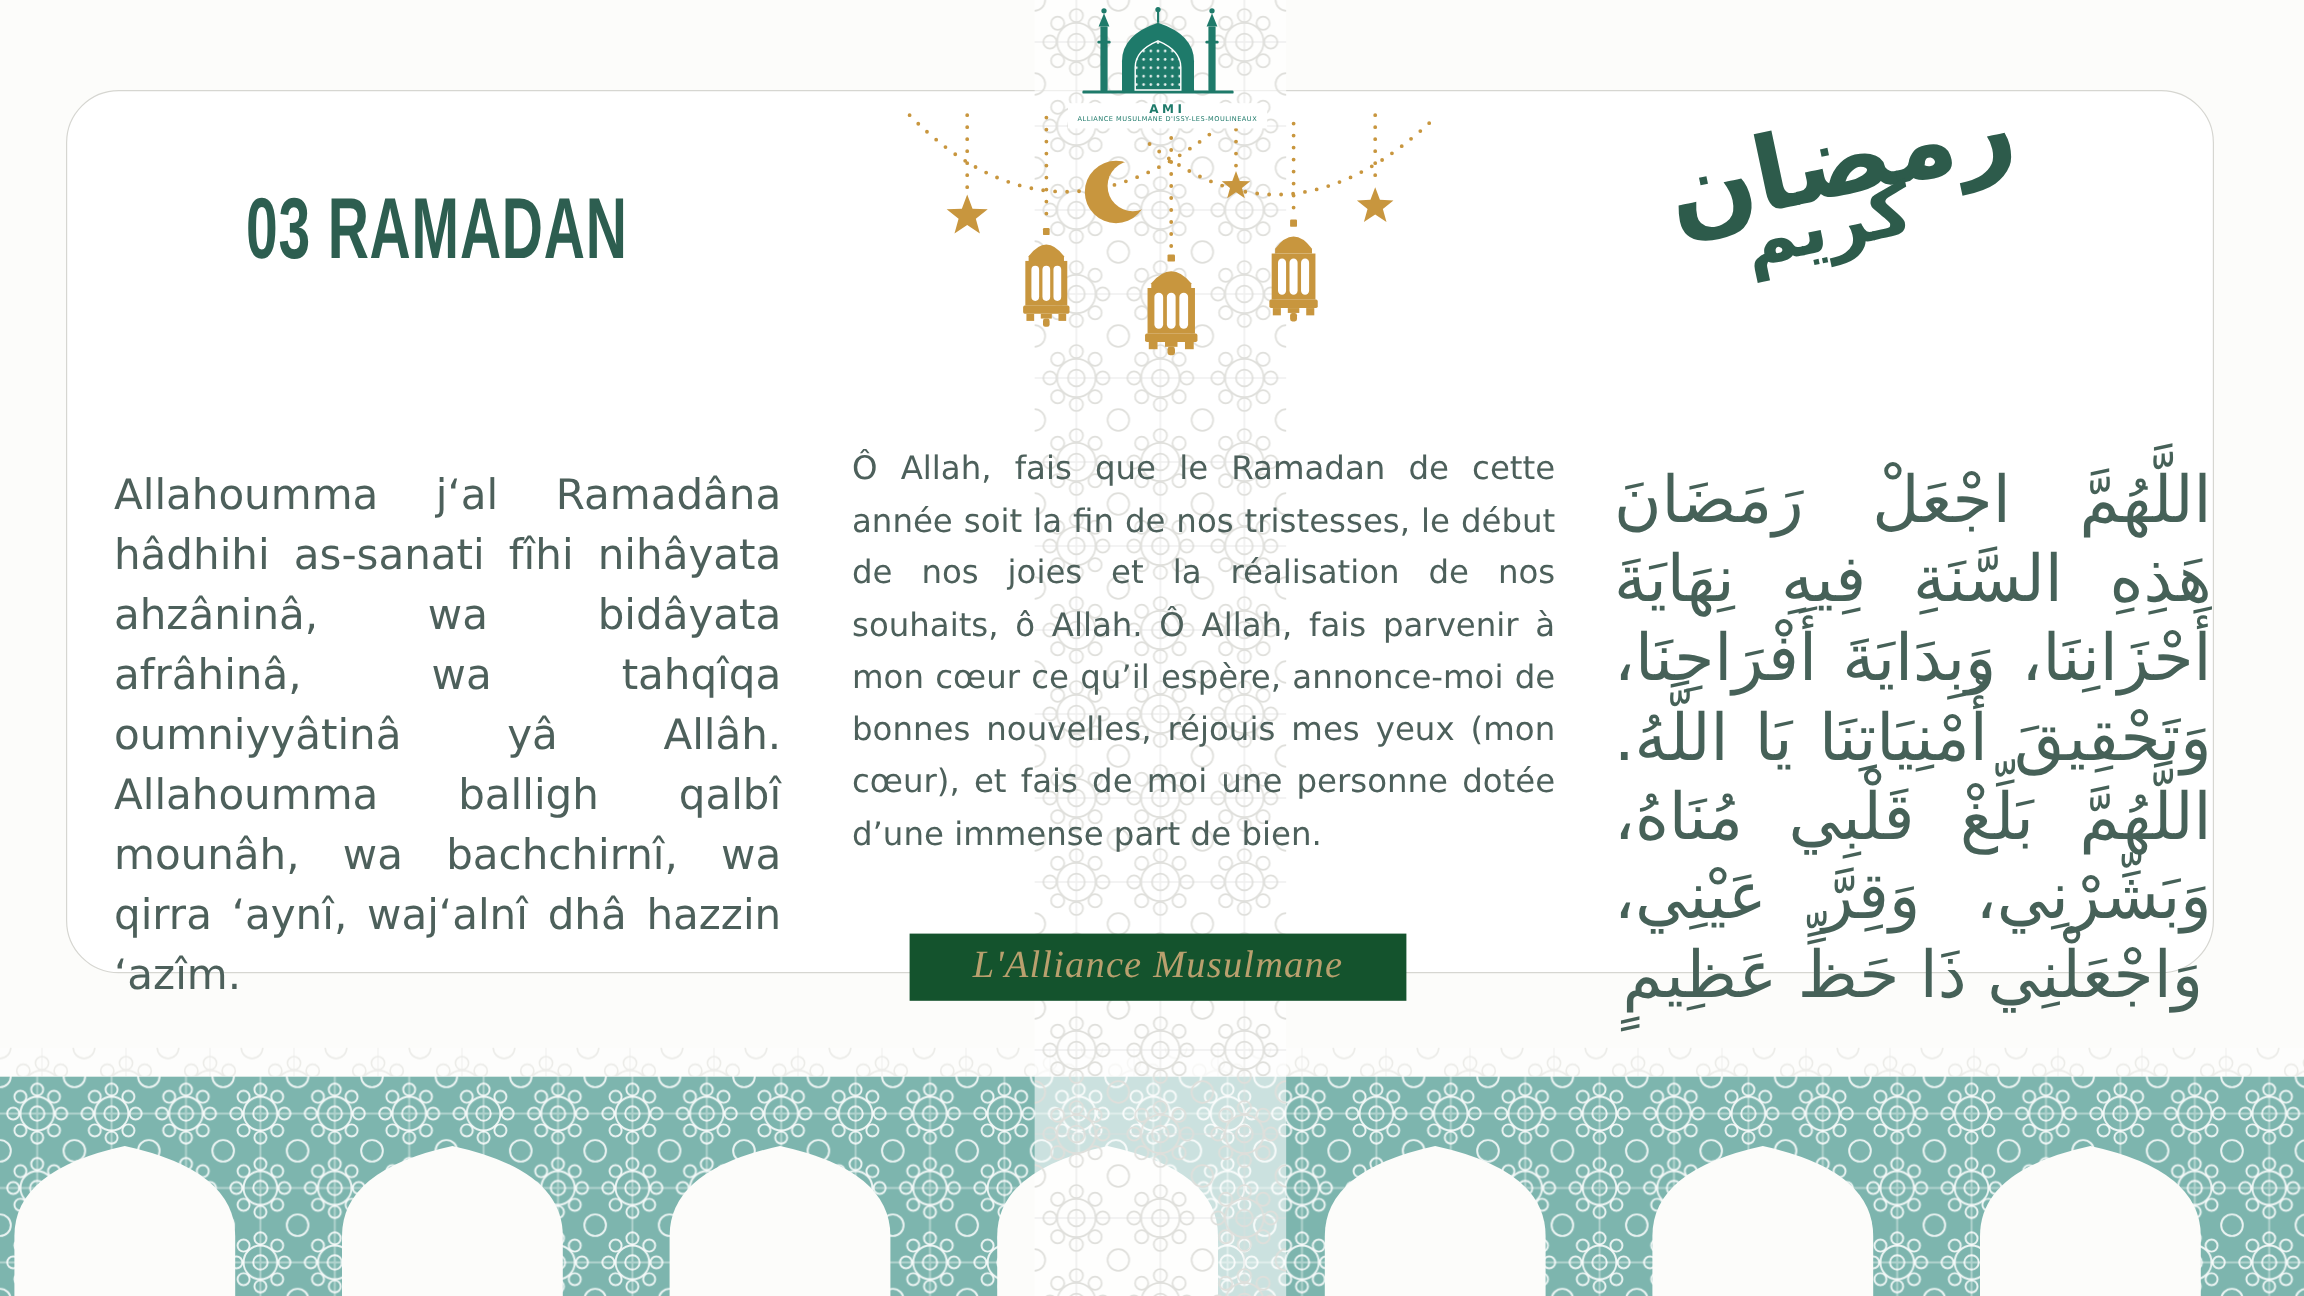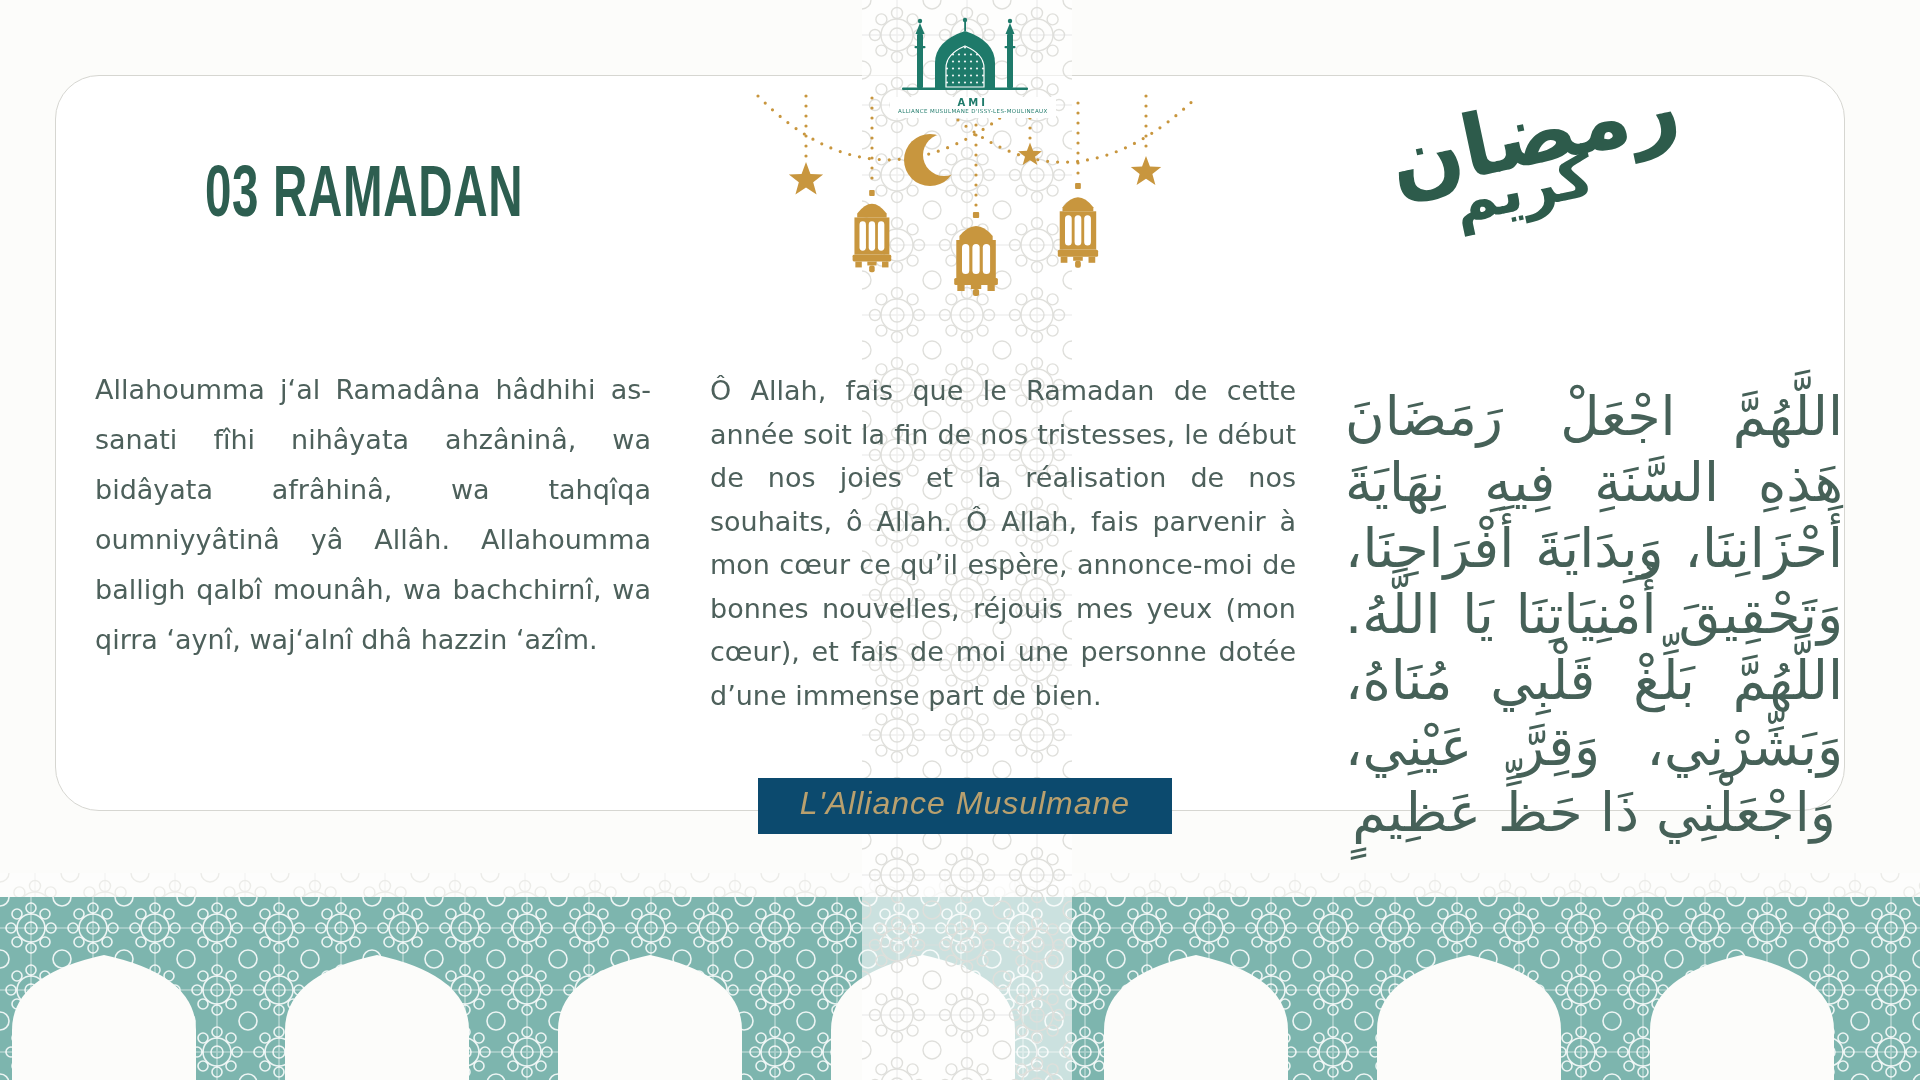--- a/index.html
+++ b/index.html
@@ -23,46 +23,46 @@
   .title{
     left:205px;top:155px;z-index:5;
     font-family:"Liberation Sans",sans-serif;
     font-size:72px;font-weight:bold;line-height:1;
     letter-spacing:1px;color:#2d5e50;
     transform:scaleX(.66);transform-origin:left top;
     white-space:nowrap;
   }
   
   .col{z-index:5;color:#4d605b;}
-  .col-translit{left:95px;top:338px;width:556px;font-size:27px;line-height:50px;text-align:justify;}
+  .col-translit{left:95px;top:353px;width:556px;font-size:35px;line-height:50px;text-align:justify;}
   .col-fr{left:710px;top:342px;width:586px;font-size:27px;line-height:43.5px;text-align:justify;}
   .col-ar{
     left:1345px;top:330px;width:498px;
     font-size:54px;line-height:66px;color:#466158;
     direction:rtl;text-align:justify;text-align-last:center;
   }
   
-  .logo{left:890px;top:16px;width:150px;text-align:center;z-index:5;}
+  .logo{left:890px;top:4px;width:150px;text-align:center;z-index:5;}
   .logo-text{background:#ffffff;display:inline-block;padding:0 8px 3px;margin-top:-2px;}
   .logo-mono{font-size:10px;font-weight:bold;letter-spacing:3px;color:#1e7a6a;line-height:11px;}
   .logo-sub{font-size:5.5px;letter-spacing:.4px;color:#1e7a6a;line-height:7px;white-space:nowrap;}
   
   .callig{
     left:1398px;top:98px;width:250px;height:180px;z-index:5;
     transform:rotate(-12deg);color:#2d5b4b;text-align:center;
   }
   .callig .l1{display:block;font-size:86px;line-height:78px;font-weight:bold;}
   .callig .l2{display:block;font-size:60px;line-height:48px;font-weight:bold;margin-top:-12px;}
   
   .decor{left:700px;top:55px;z-index:4;pointer-events:none;}
   
   .footer{
     left:758px;top:778px;width:414px;z-index:5;
-    background:#0c4a6e;text-align:center;padding:4px 0 10px;
-    font-family:Liberation Sans, sans-serif;font-style:italic;
+    background:#14532d;text-align:center;padding:4px 0 10px;
+    font-family:Liberation Serif, serif;font-style:italic;
     color:#b9a06e;letter-spacing:1px;
   }
   .footer .f1,.footer .f2{display:block;font-size:32px;line-height:42px;}
 </style>
 </head>
 <body>
 
 <svg width="0" height="0" style="position:absolute" aria-hidden="true">
   <defs>
     <pattern id="patGray" width="70" height="70" patternUnits="userSpaceOnUse">

